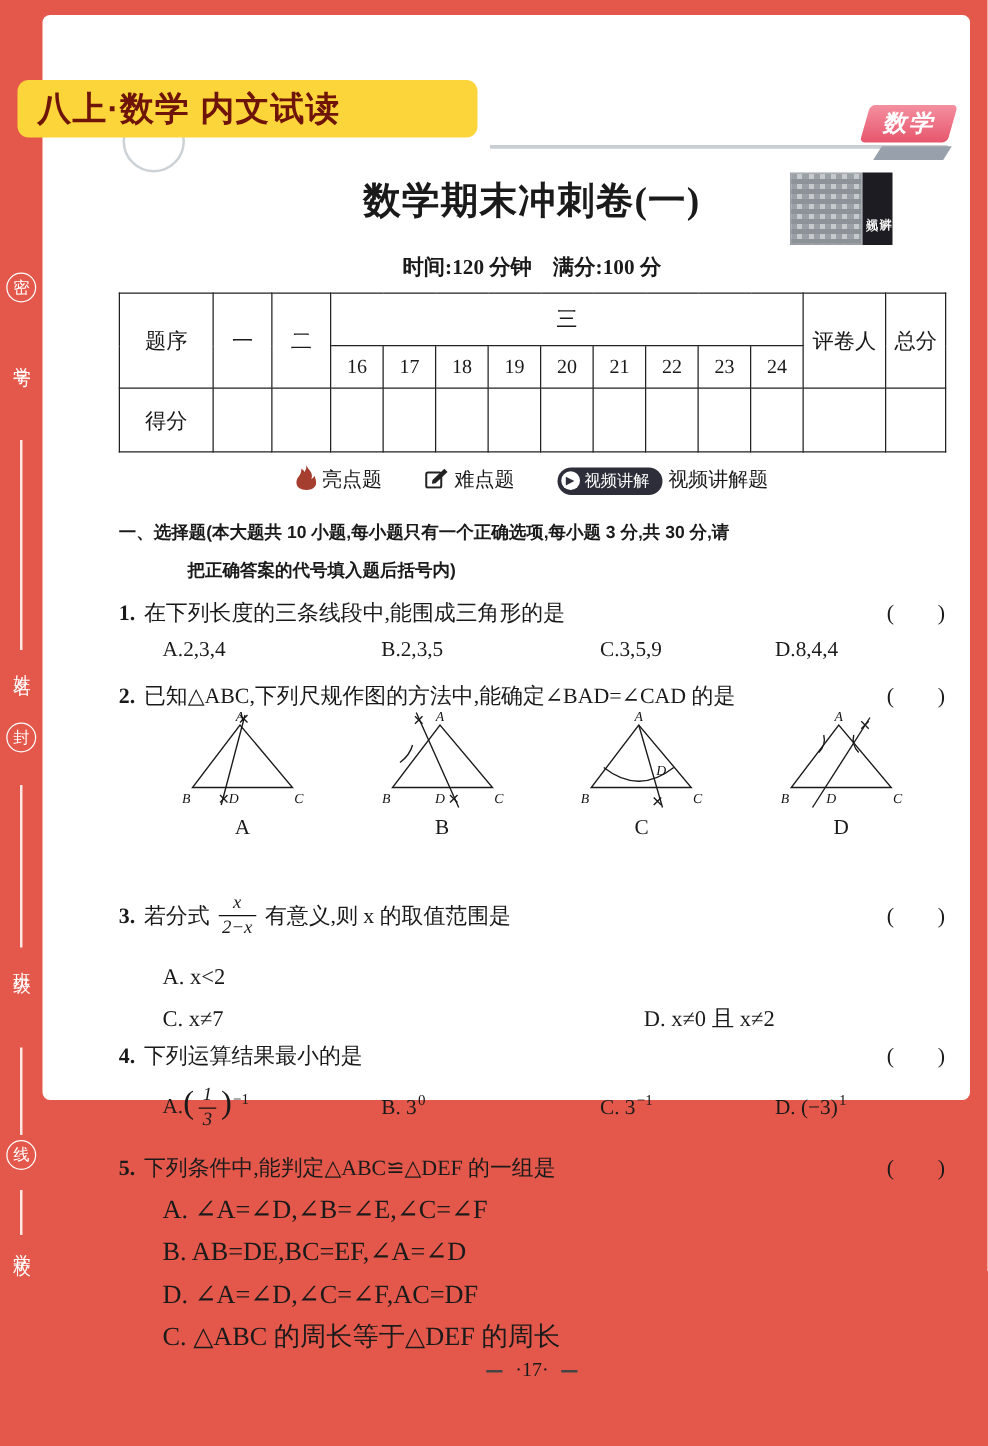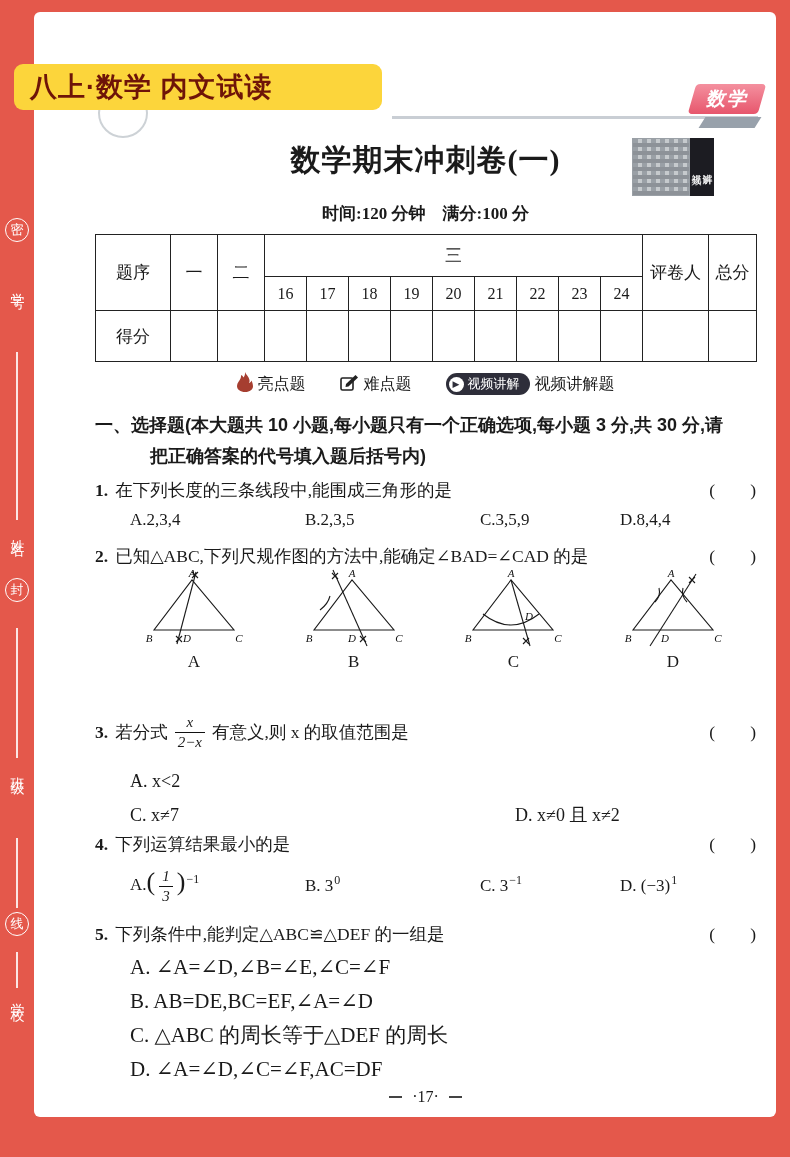--- a/index.html
+++ b/index.html
@@ -17,21 +17,21 @@
     font-family:"Liberation Sans","DejaVu Sans",sans-serif;
   }
   .vlabel{
     position:absolute;left:9px;writing-mode:vertical-rl;color:#fff;
     font-size:14px;letter-spacing:4px;
     font-family:"Liberation Sans","DejaVu Sans",sans-serif;
   }
   .spine-line{position:absolute;left:16px;width:1.5px;background:rgba(255,255,255,.85);}
   
   .page{
-    position:absolute;left:34px;top:12px;width:742px;height:1105px;
+    position:absolute;left:34px;top:12px;width:742px;height:868px;
     background:#ffffff;border-radius:6px;z-index:1;
   }
   
   .deco-circle{
     position:absolute;left:98px;top:88px;width:46px;height:46px;border-radius:50%;
     border:2.5px solid #cdd2d6;z-index:2;background:transparent;
   }
   .banner{
     position:absolute;left:14px;top:64px;width:368px;height:46px;z-index:4;
     background:#fcd53b;border-radius:9px;display:flex;align-items:center;
@@ -95,21 +95,21 @@
     font-family:"Liberation Sans","DejaVu Sans",sans-serif;
   }
   .pill-play{
     width:15px;height:15px;border-radius:50%;background:#fff;color:#2e2e3a;
     font-size:9px;line-height:15px;text-align:center;
   }
   
   .section-head{
     position:absolute;left:61px;top:398px;width:661px;
     font-family:"Liberation Sans","DejaVu Sans",sans-serif;
-    font-weight:bold;font-size:18px;line-height:31px;
+    font-weight:bold;font-size:14px;line-height:31px;
   }
   .section-head .l2{padding-left:55px;}
   .qblock{position:absolute;left:61px;width:661px;}
   .qrow{display:flex;justify-content:space-between;align-items:center;font-size:17.5px;}
   .qleft{display:inline-flex;align-items:center;gap:3px;}
   .qnum{font-weight:bold;margin-right:4px;}
   .bracket{white-space:pre;}
   .opts4{
     display:grid;grid-template-columns:175px 175px 140px auto;
     margin-left:35px;font-size:17px;align-items:center;
@@ -402,22 +402,22 @@
     <div class="qrow">
       <span class="qleft">
         <b class="qnum">5.</b>
         <span>下列条件中,能判定△ABC≌△DEF 的一组是</span>
       </span>
       <span class="bracket">(　　)</span>
     </div>
     <div class="optlines" style="margin-top:4px">
       <div>A. ∠A=∠D,∠B=∠E,∠C=∠F</div>
       <div>B. AB=DE,BC=EF,∠A=∠D</div>
+      <div>D. ∠A=∠D,∠C=∠F,AC=DF</div>
       <div>C. △ABC 的周长等于△DEF 的周长</div>
-      <div>D. ∠A=∠D,∠C=∠F,AC=DF</div>
     </div>
   </div>
 
   <div class="footer">
     <span class="pgline"></span>
     <span>·17·</span>
     <span class="pgline"></span>
   </div>
 
 </div>

